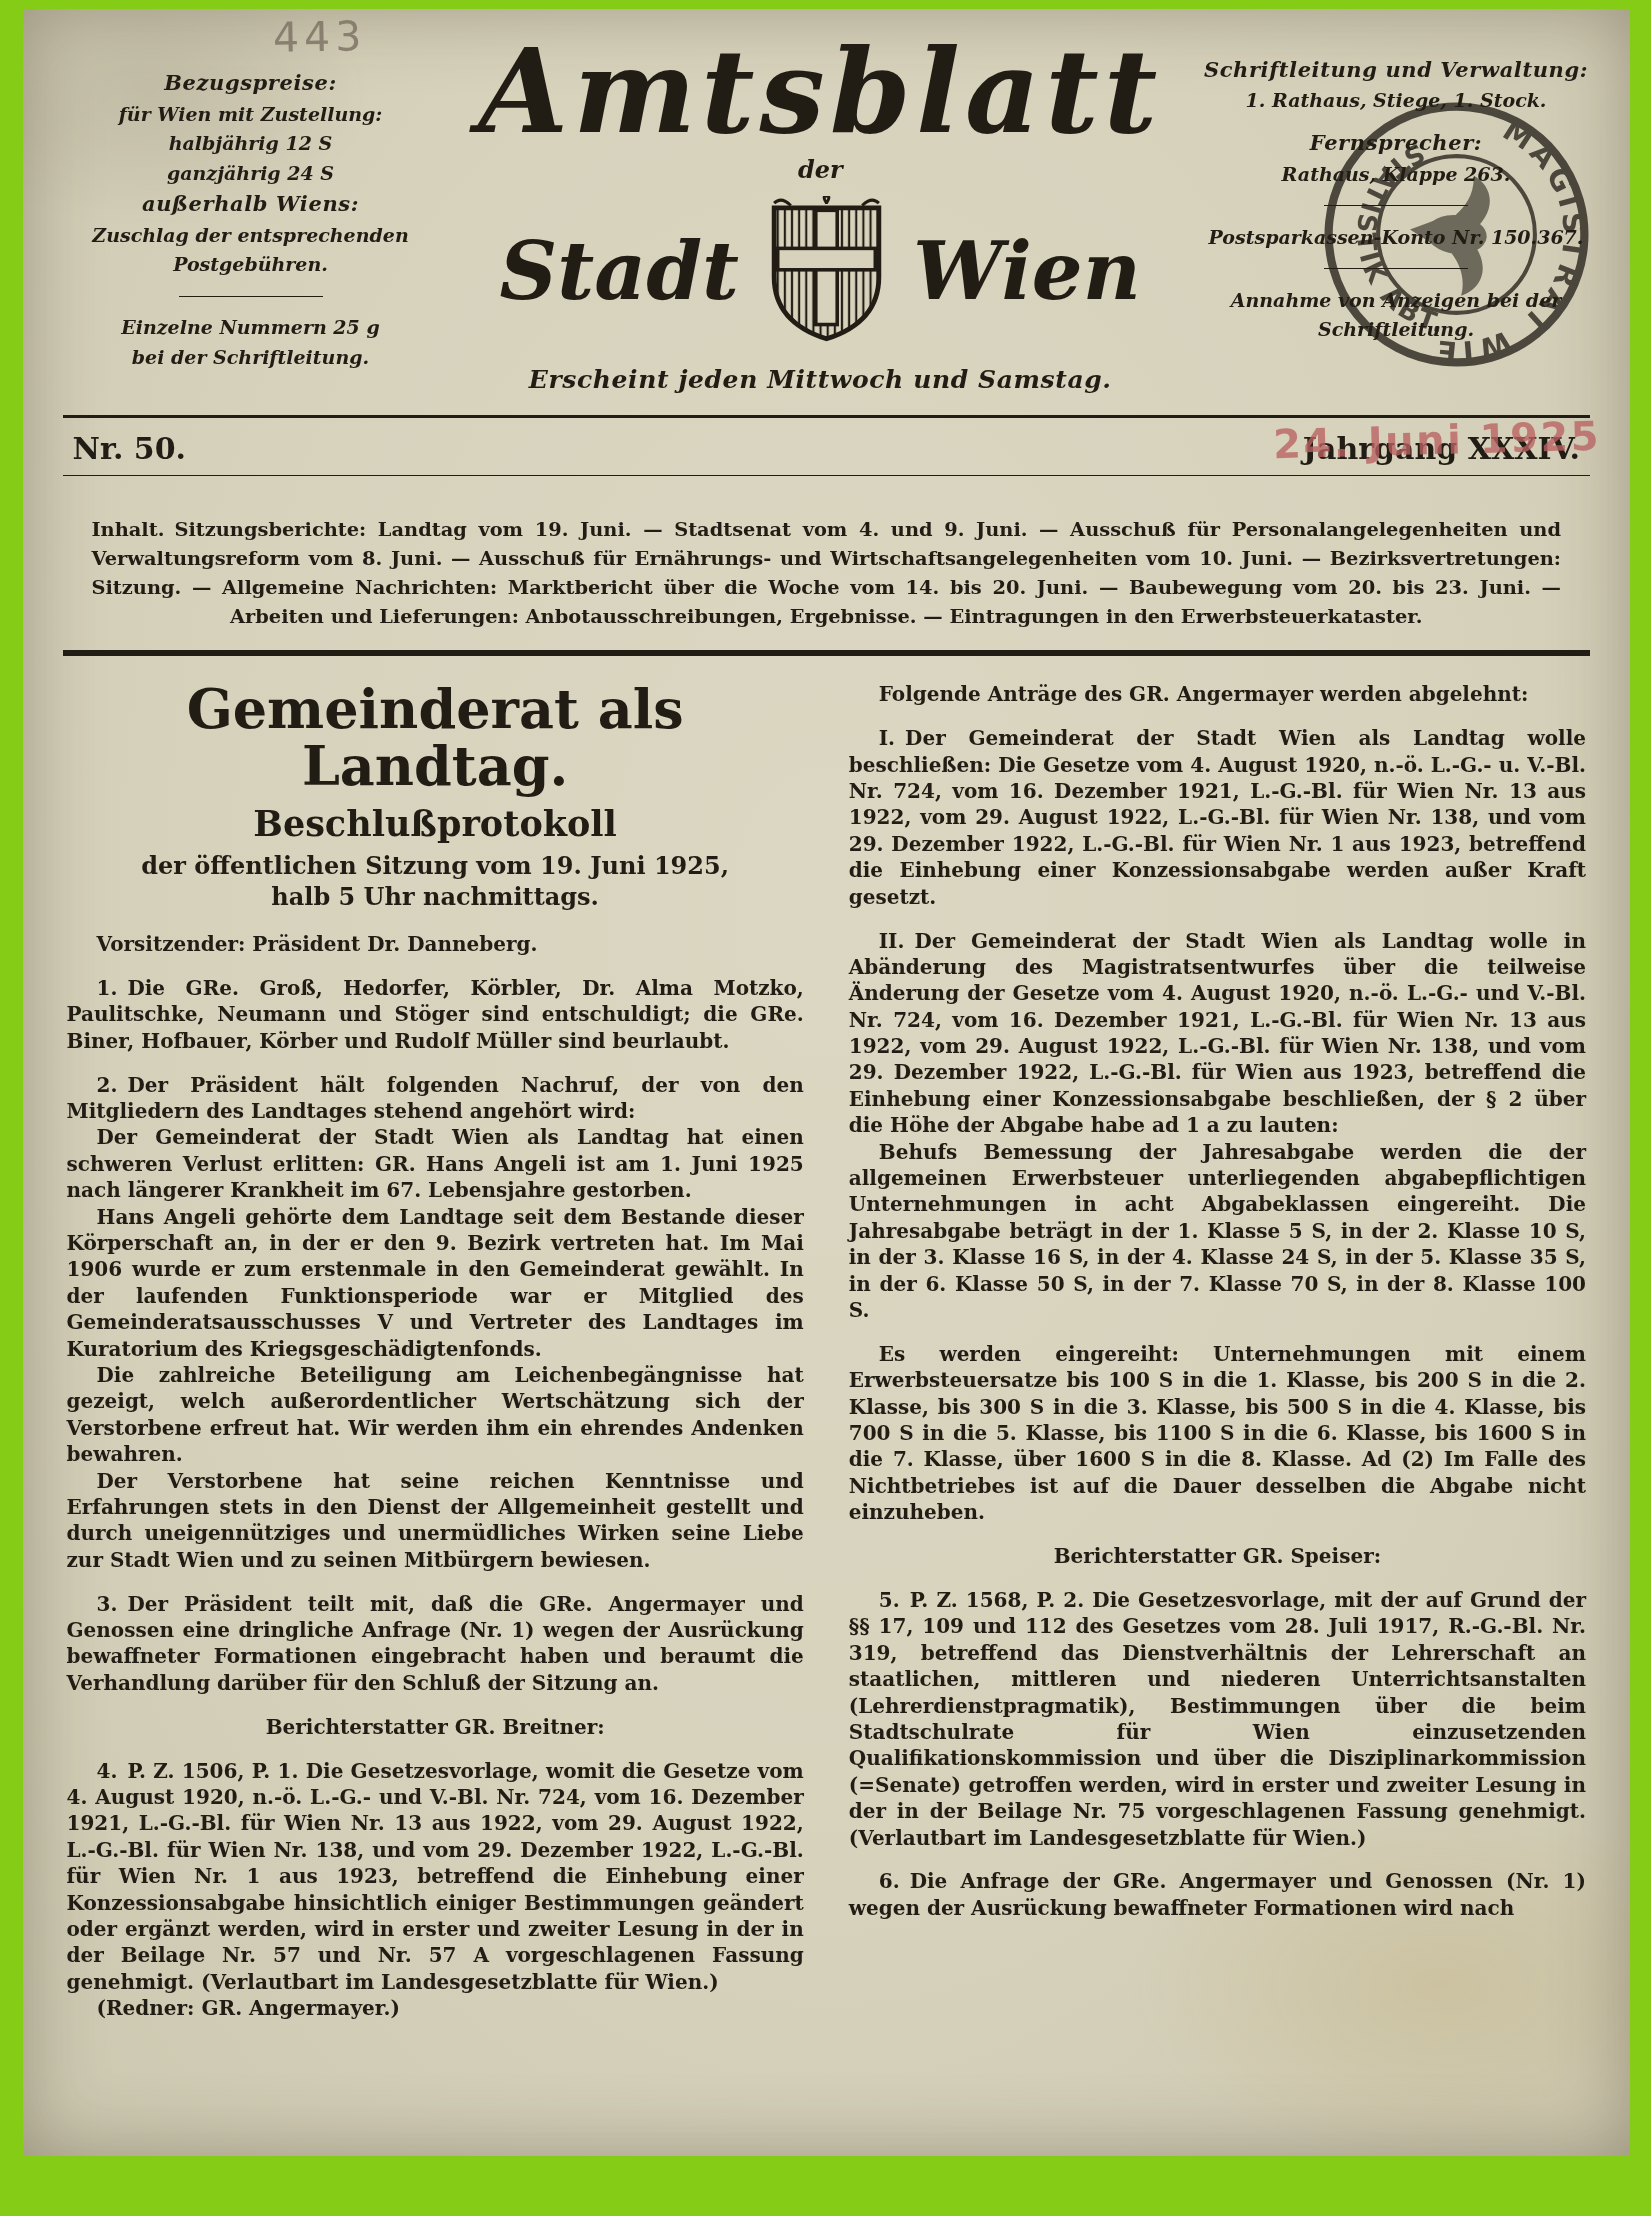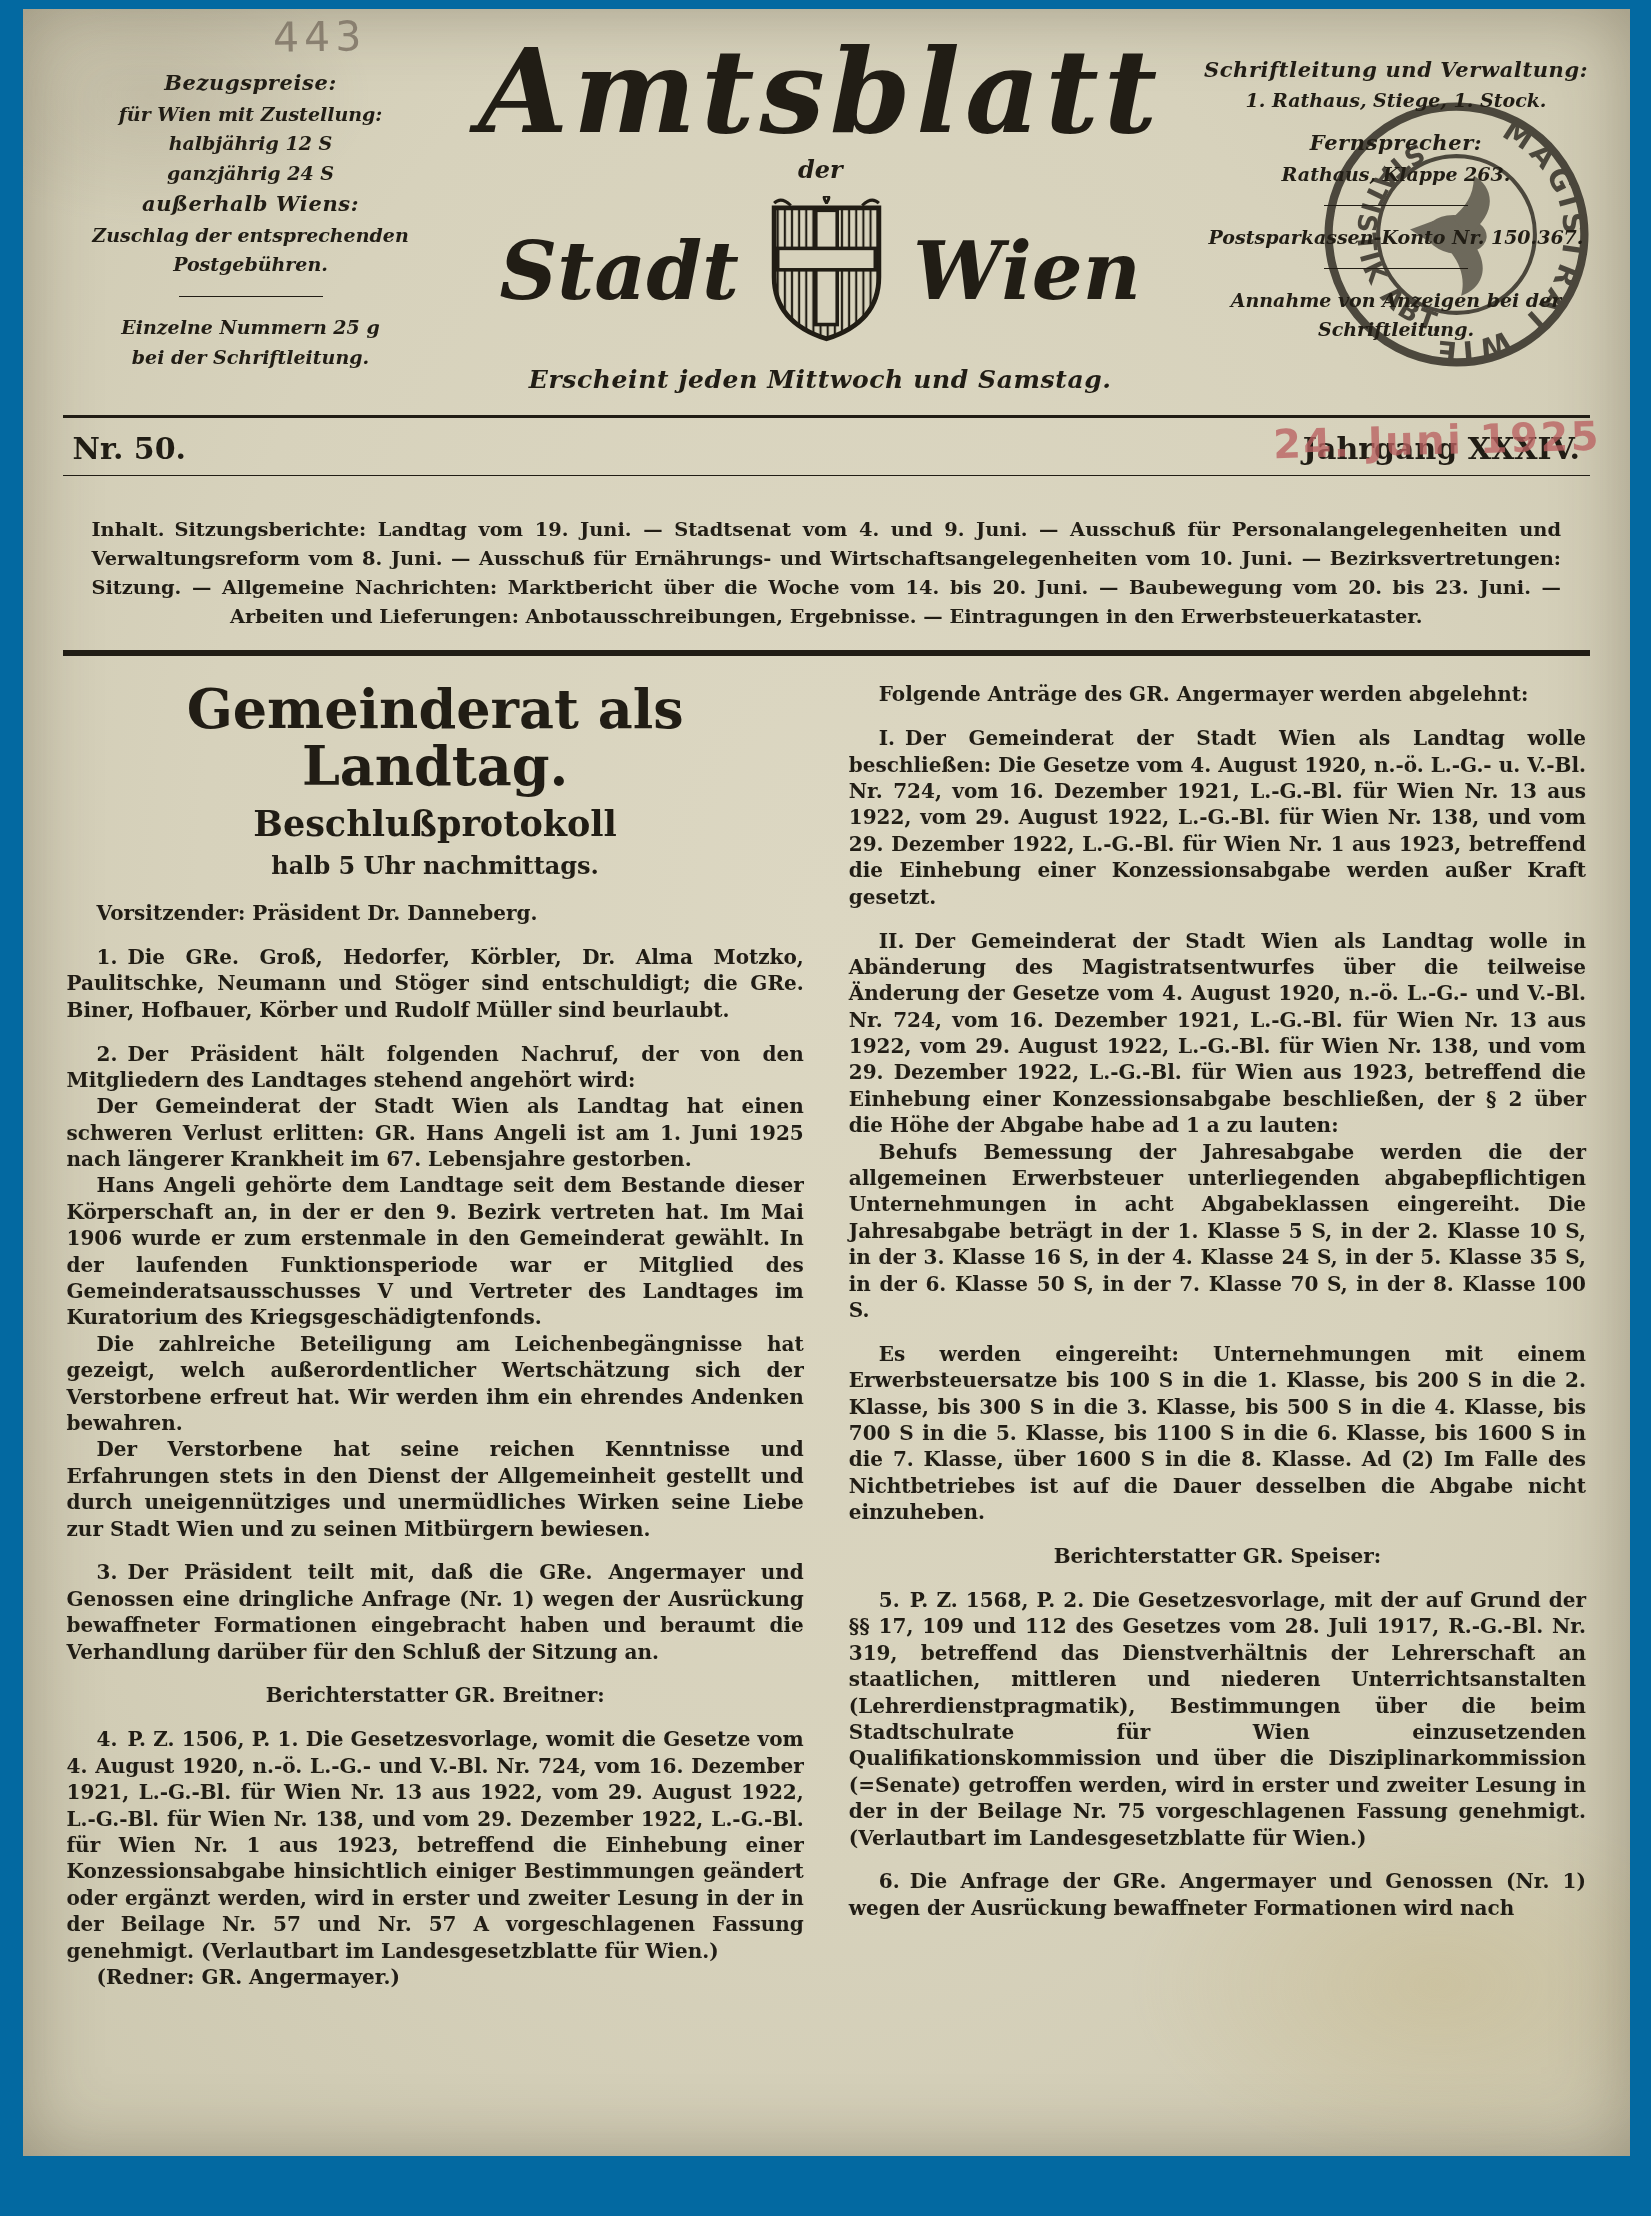--- a/index.html
+++ b/index.html
@@ -5,21 +5,21 @@
   * { box-sizing: border-box; }
   html, body { margin: 0; padding: 0; }
   body {
     width: 1651px; height: 2216px;
     background: #0d0c0a;
     font-family: "DejaVu Serif", serif;
   }
   .scan {
     position: relative;
     width: 1651px; height: 2216px;
-    background: #0369a1;
+    background: #84cc16;
     padding: 8.8px 21px 60px 22.5px;
   }
   .paper {
     position: relative;
     width: 100%; height: 100%;
     color: #211d15;
     background:
       radial-gradient(ellipse 438px 263px at 88% 92%, rgba(190,170,110,0.28), rgba(190,170,110,0) 70%),
       radial-gradient(ellipse 313px 188px at 8% 4%, rgba(120,110,90,0.18), rgba(120,110,90,0) 70%),
       radial-gradient(ellipse at 50% 42%, #dcd7c2 0%, #d7d2bc 55%, #ccc7af 100%);
@@ -209,20 +209,21 @@
     <p class="inhalt">
       <span class="lead">Inhalt.</span><span>Sitzungsberichte: Landtag vom 19. Juni. — Stadtsenat vom 4. und 9. Juni. — Ausschuß für Personalangelegenheiten und Verwaltungsreform vom 8. Juni. — Ausschuß für Ernährungs- und Wirtschaftsangelegenheiten vom 10. Juni. — Bezirksvertretungen: Sitzung. — Allgemeine Nachrichten: Marktbericht über die Woche vom 14. bis 20. Juni. — Baubewegung vom 20. bis 23. Juni. — Arbeiten und Lieferungen: Anbotausschreibungen, Ergebnisse. — Eintragungen in den Erwerbsteuerkataster.</span>
     </p>
     <hr class="rule-thick">
 
     <div class="body-cols">
 
       <div class="col">
         <h1 class="art-title">Gemeinderat als Landtag.</h1>
         <h2 class="art-sub">Beschlußprotokoll</h2>
+        <div class="art-session">der öffentlichen Sitzung vom 19. Juni 1925,</div>
         <div class="art-session">halb 5 Uhr nachmittags.</div>
 
         <p class="para first-gap"><span>Vorsitzender: Präsident Dr. Danneberg.</span></p>
         <p class="para gap"><span class="lead">1.</span><span>Die GRe. Groß, Hedorfer, Körbler, Dr. Alma Motzko, Paulitschke, Neumann und Stöger sind entschuldigt; die GRe. Biner, Hofbauer, Körber und Rudolf Müller sind beurlaubt.</span></p>
         <p class="para gap"><span class="lead">2.</span><span>Der Präsident hält folgenden Nachruf, der von den Mitgliedern des Landtages stehend angehört wird:</span></p>
         <p class="para"><span>Der Gemeinderat der Stadt Wien als Landtag hat einen schweren Verlust erlitten: GR. Hans Angeli ist am 1. Juni 1925 nach längerer Krankheit im 67. Lebensjahre gestorben.</span></p>
         <p class="para"><span>Hans Angeli gehörte dem Landtage seit dem Bestande dieser Körperschaft an, in der er den 9. Bezirk vertreten hat. Im Mai 1906 wurde er zum erstenmale in den Gemeinderat gewählt. In der laufenden Funktionsperiode war er Mitglied des Gemeinderatsausschusses V und Vertreter des Landtages im Kuratorium des Kriegsgeschädigtenfonds.</span></p>
         <p class="para"><span>Die zahlreiche Beteiligung am Leichenbegängnisse hat gezeigt, welch außerordentlicher Wertschätzung sich der Verstorbene erfreut hat. Wir werden ihm ein ehrendes Andenken bewahren.</span></p>
         <p class="para"><span>Der Verstorbene hat seine reichen Kenntnisse und Erfahrungen stets in den Dienst der Allgemeinheit gestellt und durch uneigennütziges und unermüdliches Wirken seine Liebe zur Stadt Wien und zu seinen Mitbürgern bewiesen.</span></p>
         <p class="para gap"><span class="lead">3.</span><span>Der Präsident teilt mit, daß die GRe. Angermayer und Genossen eine dringliche Anfrage (Nr. 1) wegen der Ausrückung bewaffneter Formationen eingebracht haben und beraumt die Verhandlung darüber für den Schluß der Sitzung an.</span></p>

